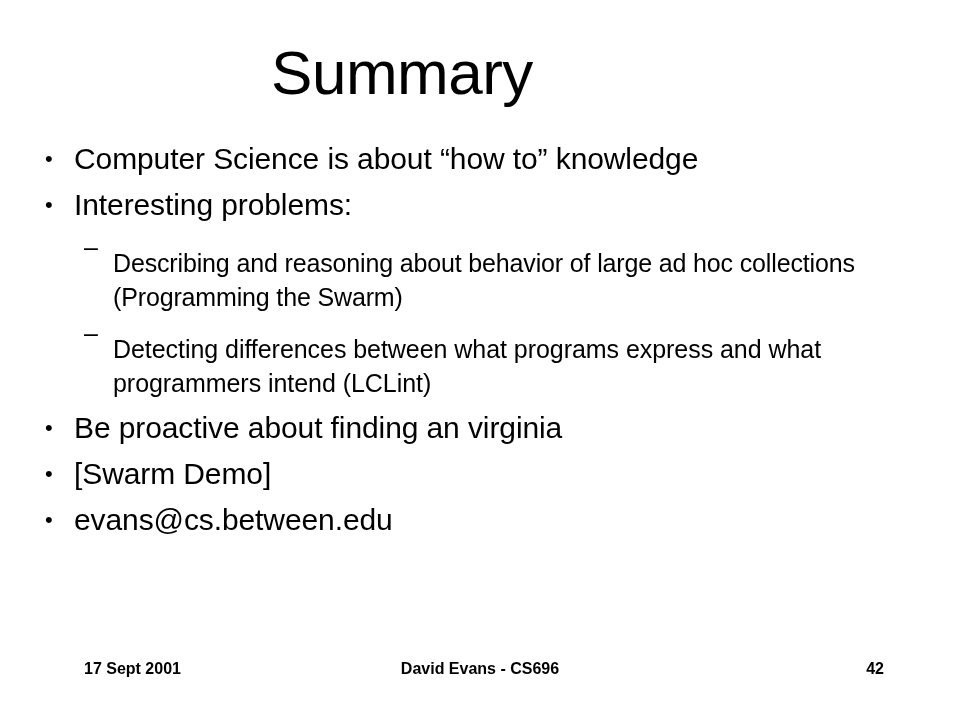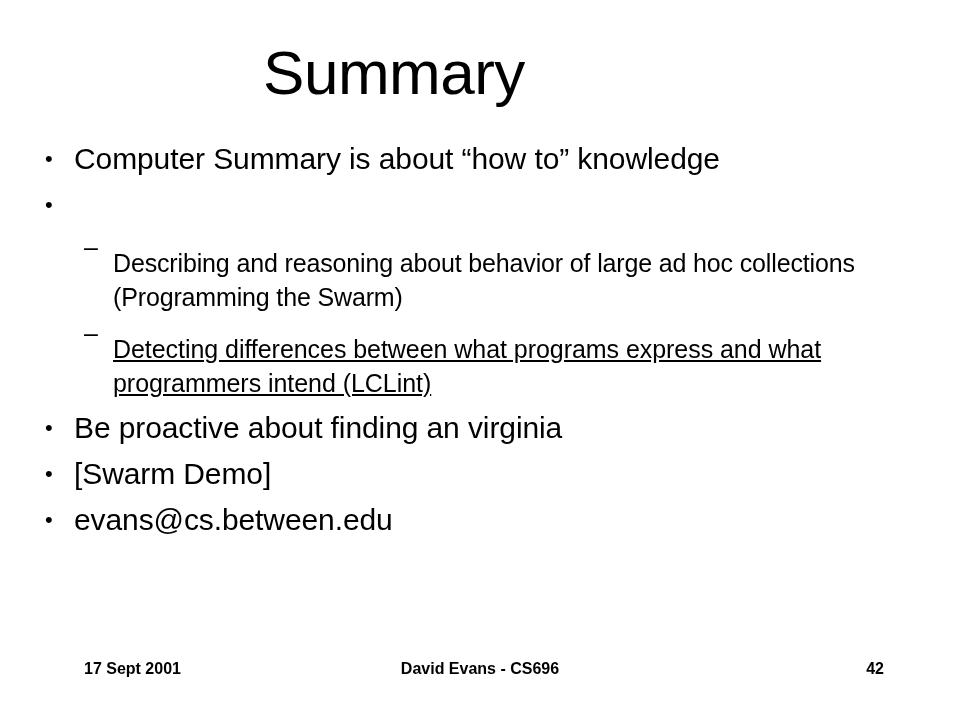--- a/index.html
+++ b/index.html
@@ -28,20 +28,21 @@
     top: 38px;
     left: 0;
     width: 788px;
     text-align: center;
     font-size: 62px;
     line-height: 70px;
     font-weight: normal;
     letter-spacing: -0.5px;
     color: #000000;
     white-space: nowrap;
+    padding-left: 8px;
   }
 
   
   .body-area {
     position: absolute;
     top: 138px;
     left: 40px;
     width: 890px;
   }
 
@@ -88,21 +89,20 @@
     box-sizing: border-box;
   }
   .lvl2 .btext {
     flex: 1;
     max-width: 790px;
     letter-spacing: -0.15px;
     margin-top: 16px;
   }
   .lvl2.heavier .btext {
     letter-spacing: -0.05px;
-    text-decoration: underline;
   }
 
   .gap-above {
     margin-top: 5px;
   }
 
   
   .footer {
     position: absolute;
     left: 0;
@@ -139,25 +139,26 @@
 <body>
 
 <div class="slide">
 
   <div class="slide-title">Summary</div>
 
   <div class="body-area">
 
     <div class="bullet-row lvl1">
       <span class="marker">•</span>
-      <span class="btext">Computer Summary is about “how to” knowledge</span>
+      <span class="btext">Computer Science is about “how to” knowledge</span>
     </div>
 
     <div class="bullet-row lvl1">
       <span class="marker">•</span>
+      <span class="btext">Interesting problems:</span>
     </div>
 
     <div class="bullet-row lvl2">
       <span class="marker">–</span>
       <span class="btext">Describing and reasoning about behavior of large ad hoc collections (Programming the Swarm)</span>
     </div>
 
     <div class="bullet-row lvl2 heavier">
       <span class="marker">–</span>
       <span class="btext">Detecting differences between what programs express and what programmers intend (LCLint)</span>

